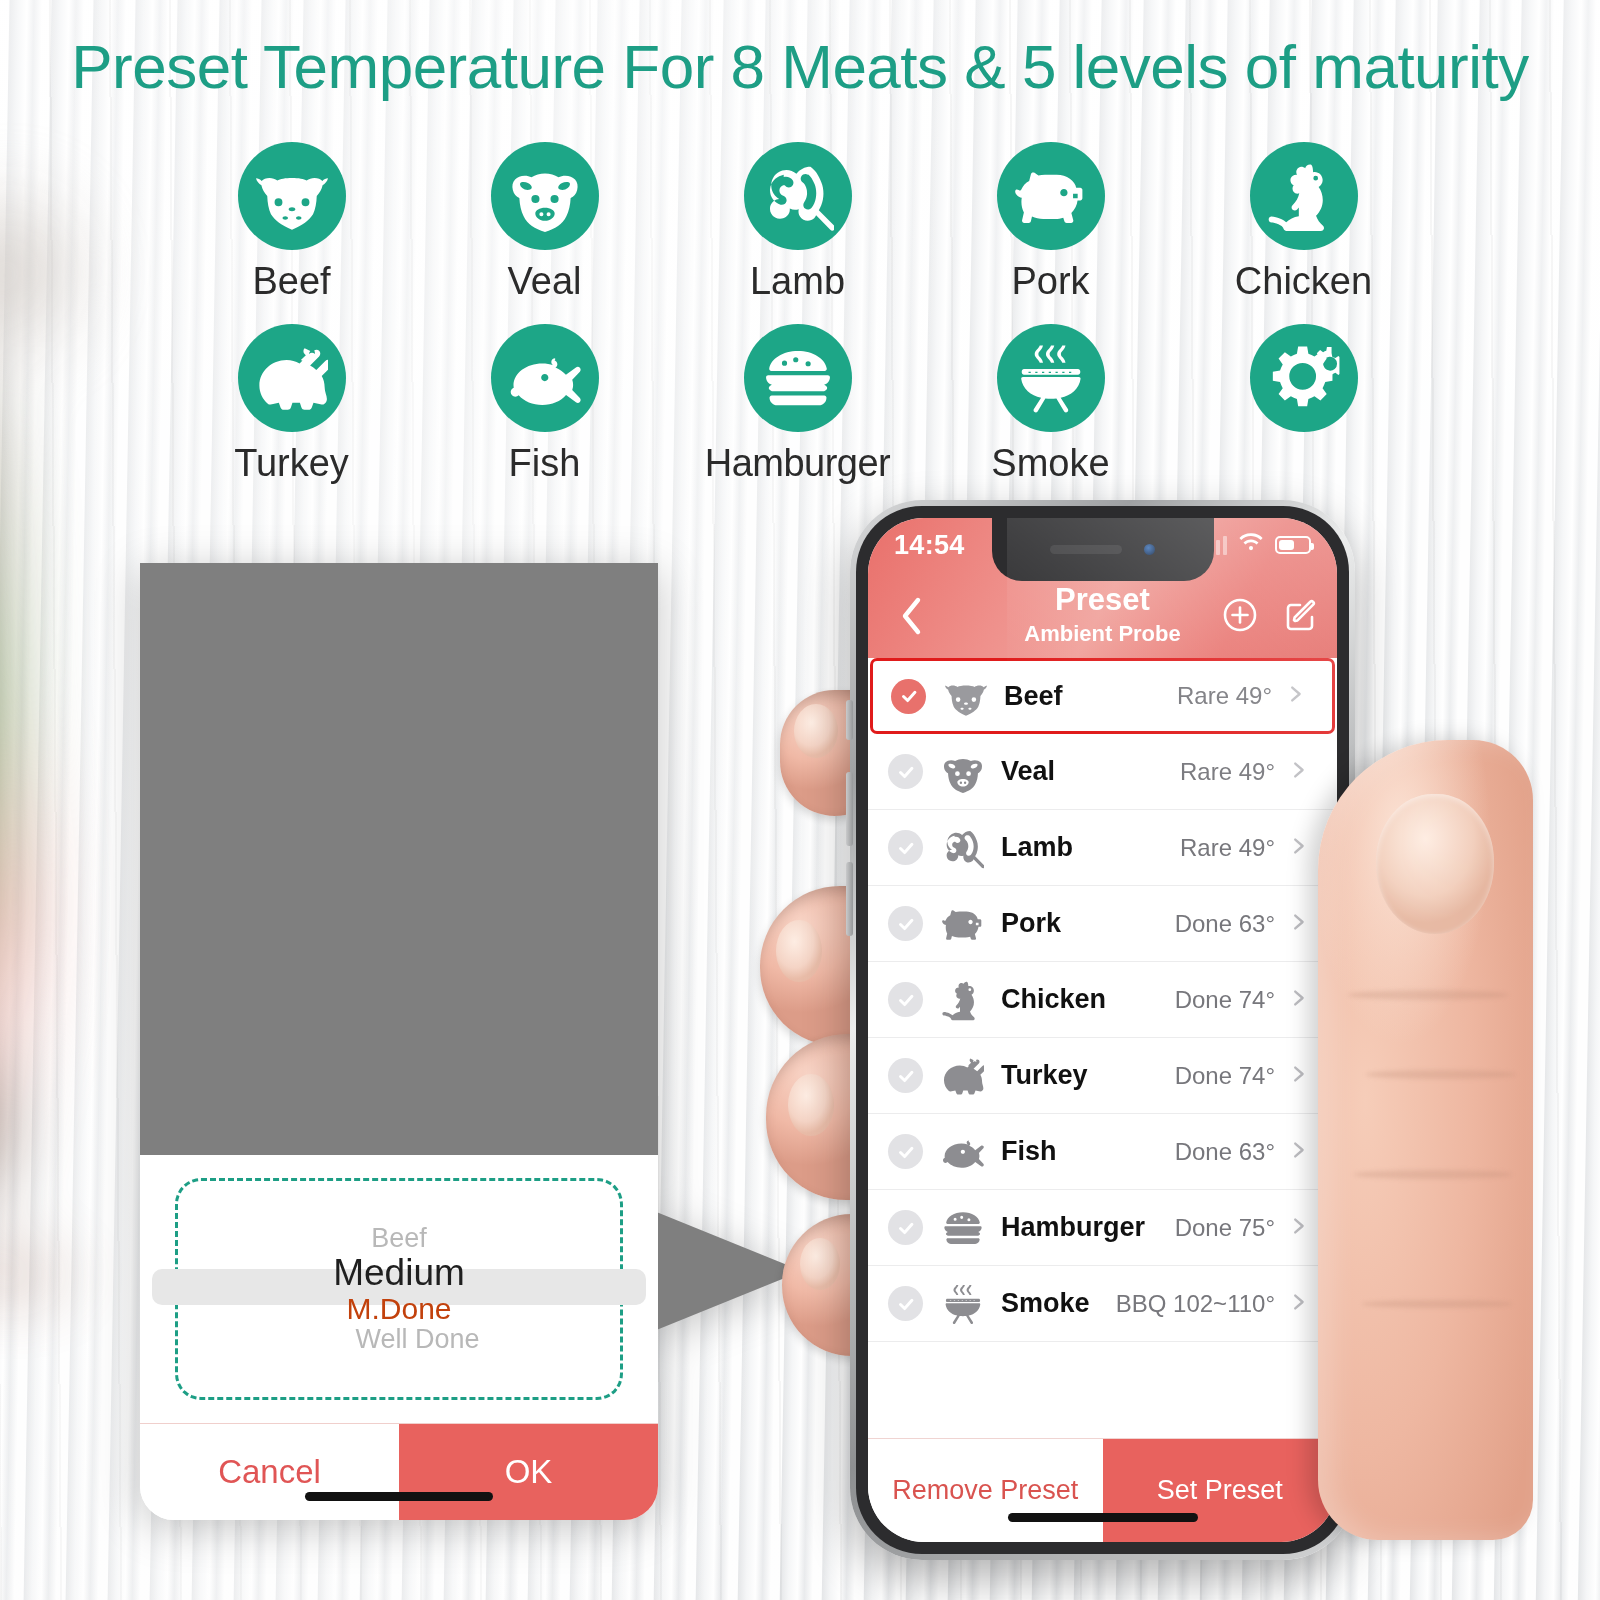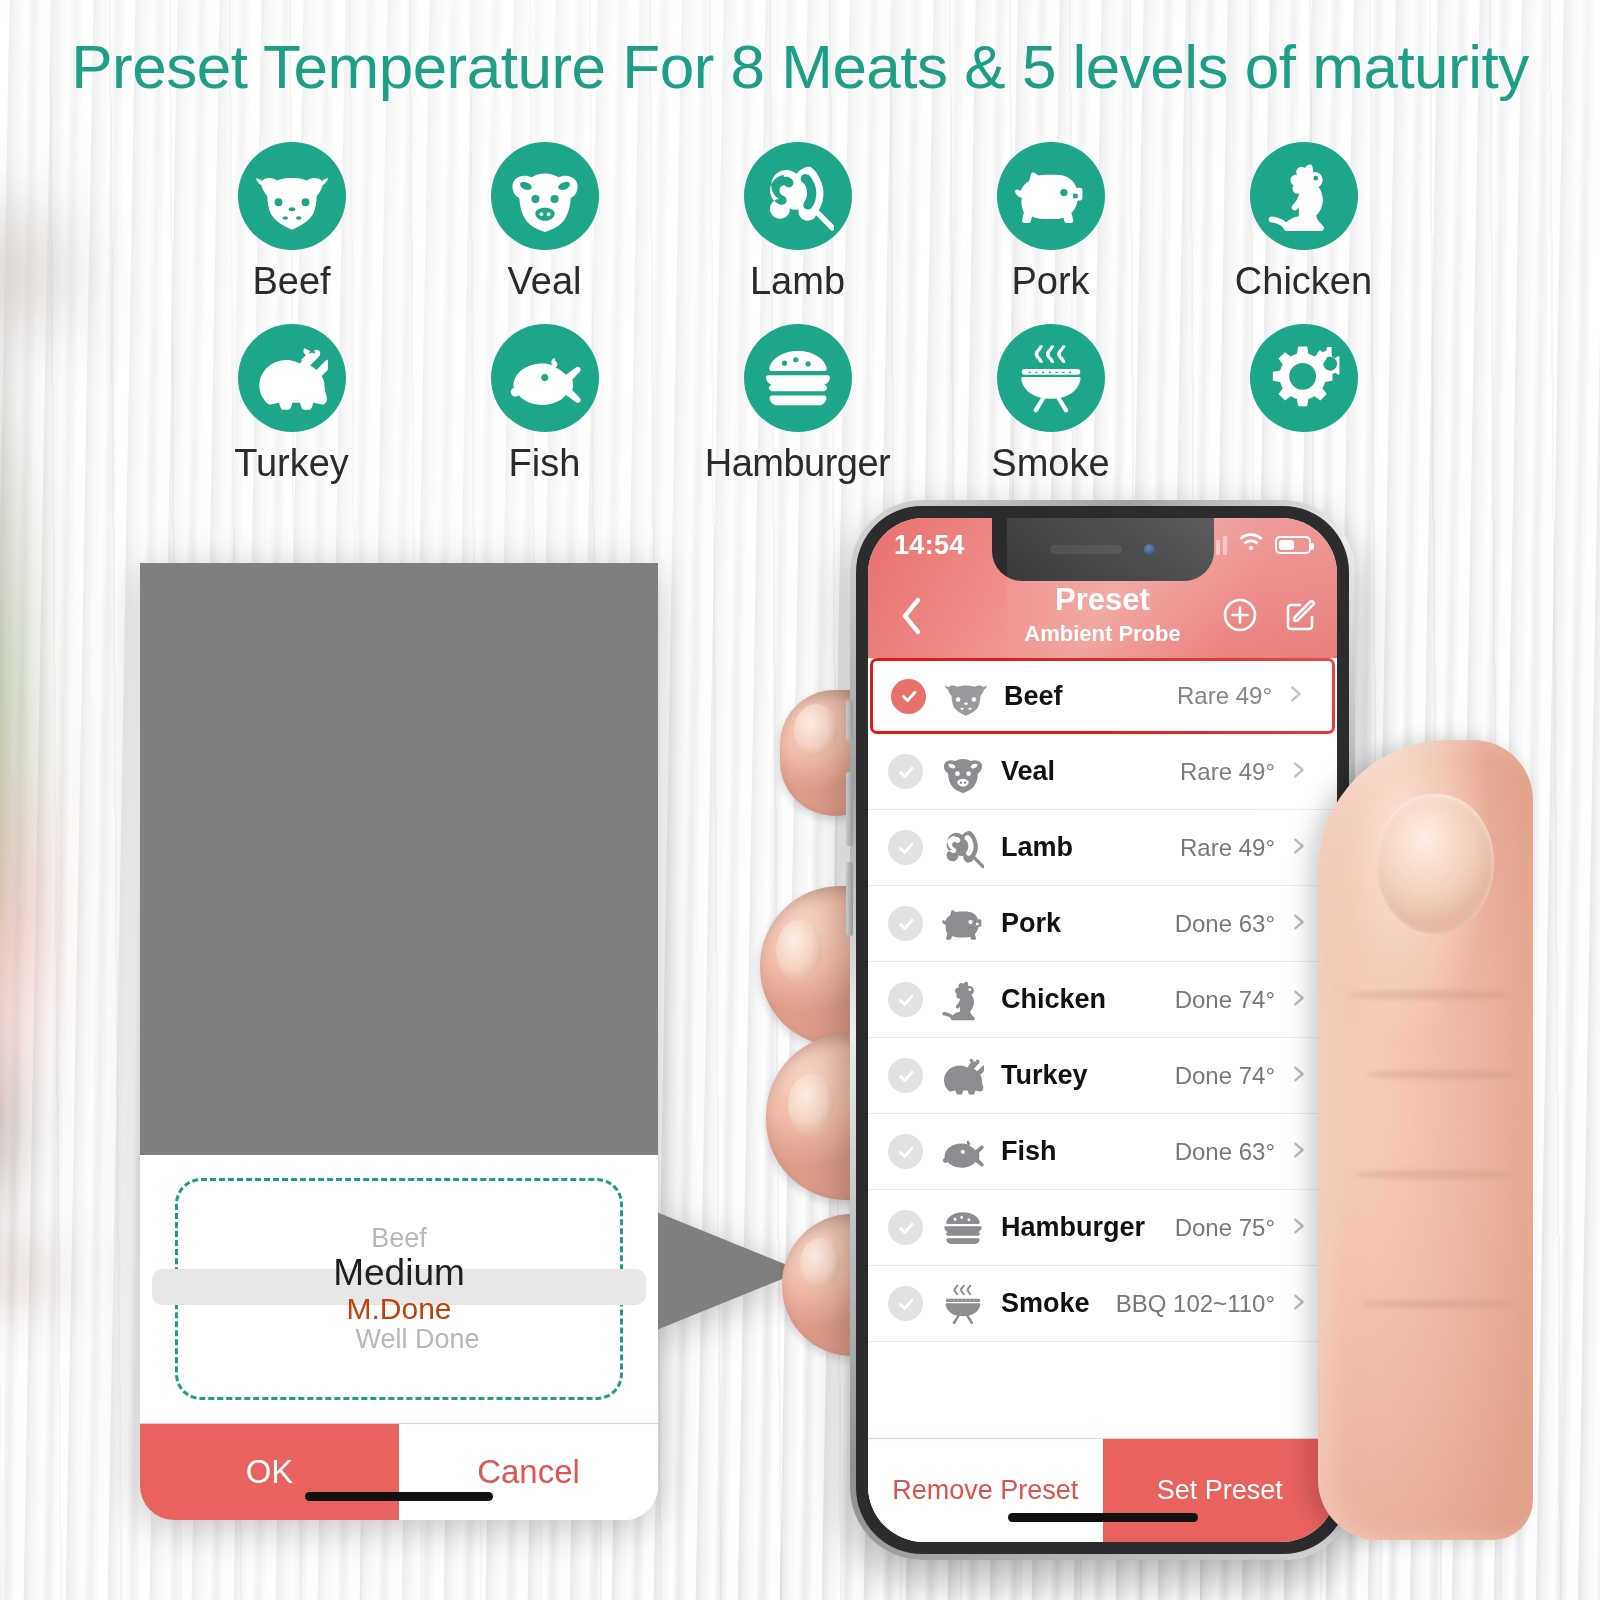--- a/index.html
+++ b/index.html
@@ -573,22 +573,22 @@
       <div id="picker-dashed">
         <div id="picker-highlight"></div>
         <div class="pk-item r0">Beef</div>
         <div class="pk-item sel">Medium</div>
         <div class="pk-item r3">M.Done</div>
         <div class="pk-item r4">Well Done</div>
       </div>
     </div>
 
     <div id="c-actions">
+      <div class="c-btn" id="c-cancel">Cancel</div>
       <div class="c-btn" id="c-ok">OK</div>
-      <div class="c-btn" id="c-cancel">Cancel</div>
     </div>
     <div id="c-homebar"></div>
   </div>
   <div id="callout-dim"></div>
 </div>
 
 <div id="hand-fingers">
   <div class="finger f1">
       <div class="nail" style="left:14px;top:14px;width:44px;height:54px;"></div>
     </div>

